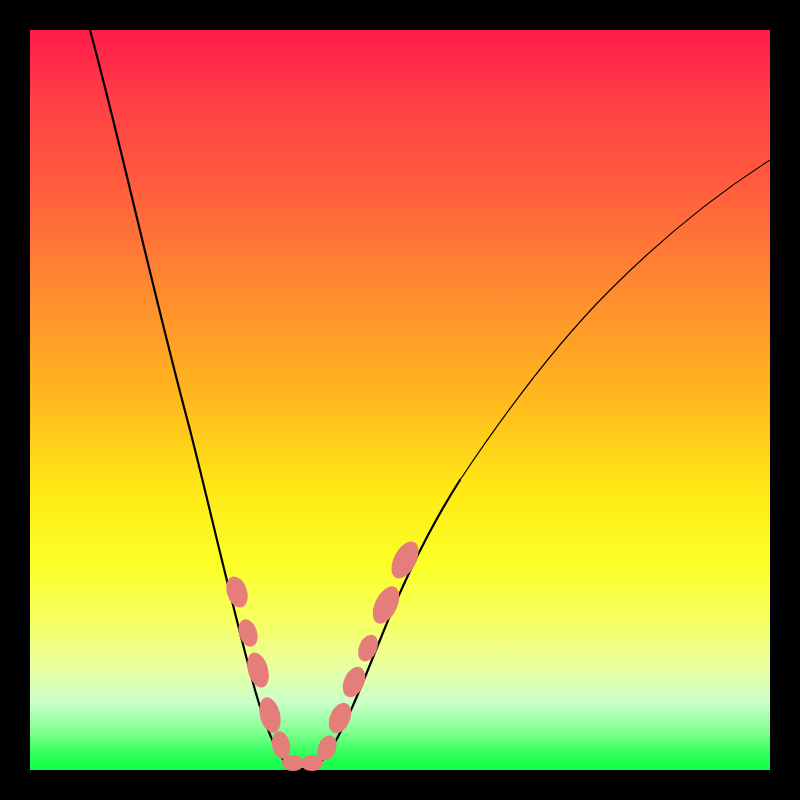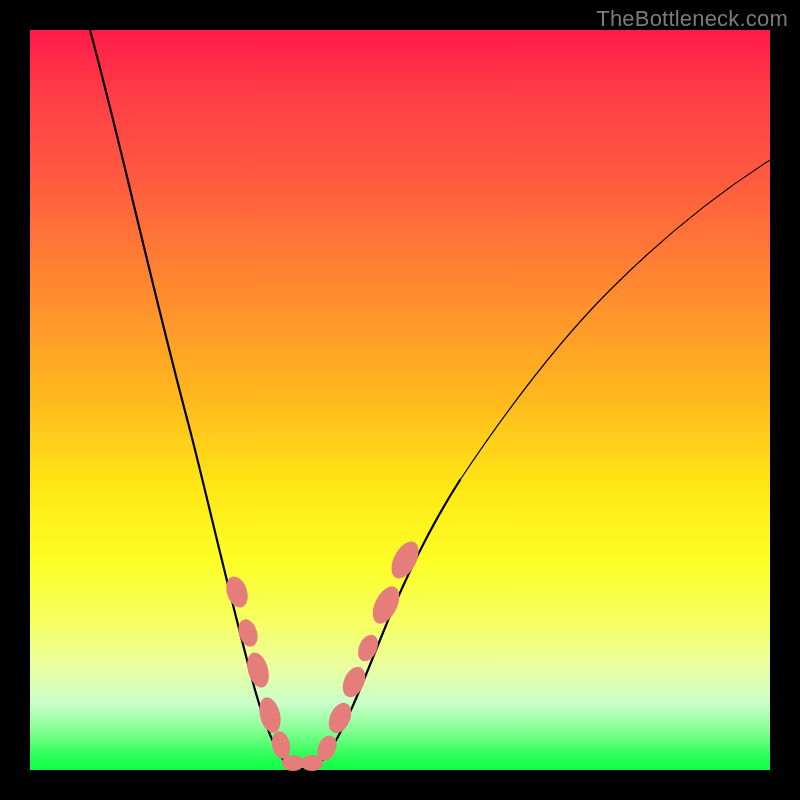--- a/index.html
+++ b/index.html
@@ -72,21 +72,20 @@
   }
   .blob {
     fill: #e57e7a;
     stroke: none;
   }
 </style>
 </head>
 <body>
 
 <div class="frame">
-  <div class="watermark">TheBottleneck.com</div>
 
   <div class="plot-area">
     <svg class="curves" viewBox="0 0 740 740">
 
       <path class="main-curve" d="M 60 0
                C 90 110, 120 250, 160 400
                C 178 470, 198 560, 225 660
                C 235 695, 245 720, 255 732
                C 260 737, 266 739, 272 739"></path>
 

